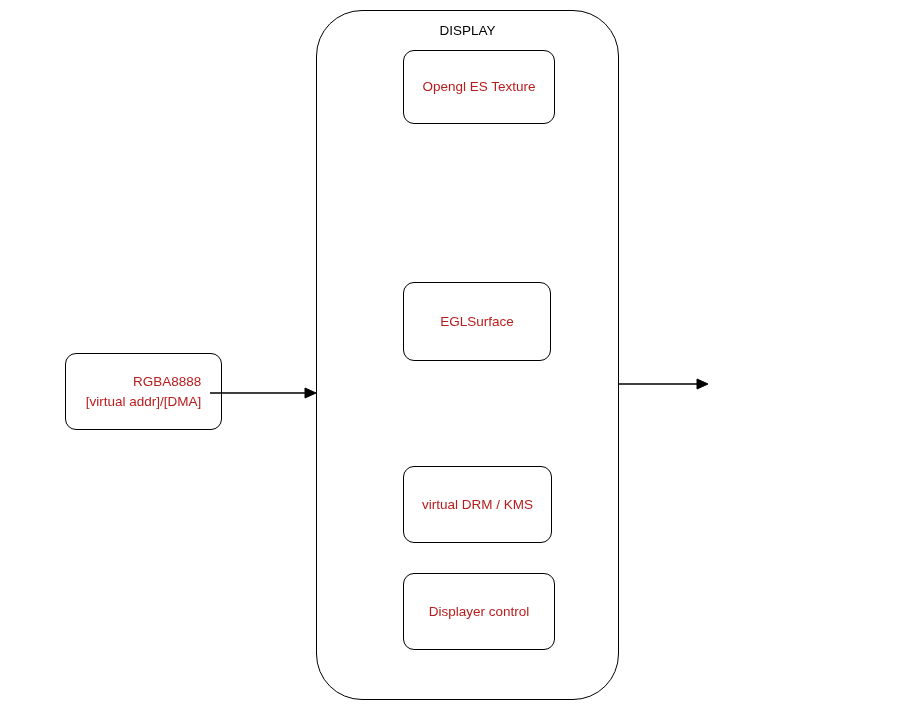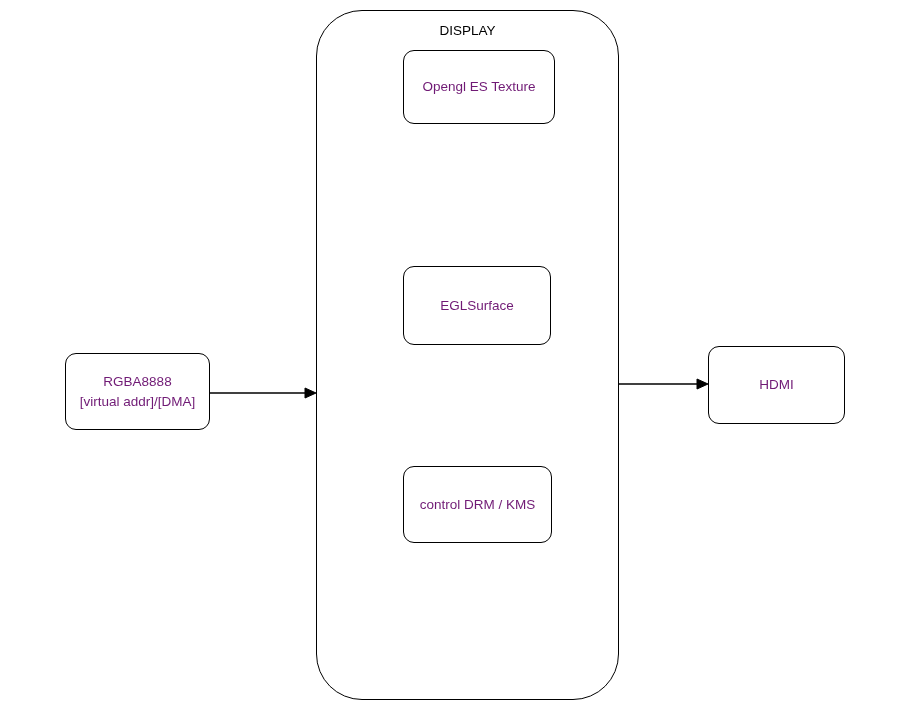--- a/index.html
+++ b/index.html
@@ -20,24 +20,24 @@
     padding-left: 8px;
   }
   .node {
     position: absolute;
     box-sizing: border-box;
     background: #ffffff;
     border: 1.2px solid #000000;
     display: flex;
     align-items: center;
     justify-content: center;
-    text-align: center;
+    text-align: right;
     font-size: 13.5px;
     line-height: 1.45;
-    color: #701a75;
+    color: #b91c1c;
     white-space: pre-line;
   }
   .rounded-sm { border-radius: 11px; }
   .container-node {
     position: absolute;
     box-sizing: border-box;
     background: #ffffff;
     border: 1.4px solid #000000;
     border-radius: 46px;
   }
@@ -66,27 +66,27 @@
 </style>
 </head>
 <body>
 
 <div id="canvas">
 
   <div class="container-node" id="display-container" style="left: 316px; top: 10px; width: 303px; height: 690px;"></div>
   <div class="container-label" id="display-container-label" style="left: 316px; width: 303px; top: 23px;">DISPLAY</div>
 
   <div class="node rounded-sm" id="stack-node-0" style="left: 403px; top: 50px; width: 152px; height: 74px;">Opengl ES Texture</div>
-  <div class="node rounded-sm" id="stack-node-2" style="left: 403px; top: 266px; width: 148px; height: 79px;">EGLSurface</div>
-  <div class="node rounded-sm" id="stack-node-4" style="left: 403px; top: 466px; width: 149px; height: 77px;">control DRM / KMS</div>
+  <div class="node rounded-sm" id="stack-node-2" style="left: 403px; top: 282px; width: 148px; height: 79px;">EGLSurface</div>
+  <div class="node rounded-sm" id="stack-node-4" style="left: 403px; top: 466px; width: 149px; height: 77px;">virtual DRM / KMS</div>
+  <div class="node rounded-sm" id="stack-node-5" style="left: 403px; top: 573px; width: 152px; height: 77px;">Displayer control</div>
 
-  <div class="node rounded-sm" id="input-node" style="left: 65px; top: 353px; width: 145px; height: 77px;">RGBA8888
+  <div class="node rounded-sm" id="input-node" style="left: 65px; top: 353px; width: 157px; height: 77px;">RGBA8888
 [virtual addr]/[DMA]</div>
 
-  <div class="node rounded-sm" id="output-node" style="left: 708px; top: 346px; width: 137px; height: 78px;">HDMI</div>
 
   <svg class="edge" id="edge-0" width="900" height="715" style="left:0;top:0;">
     <path id="edge-0-path" d="M 210 393 L 307 393"></path>
     <polygon id="edge-0-head" points="316,393 305,388 305,398"></polygon>
   </svg>
 
   <svg class="edge" id="edge-1" width="900" height="715" style="left:0;top:0;">
     <path id="edge-1-path" d="M 619 384 L 699 384"></path>
     <polygon id="edge-1-head" points="708,384 697,379 697,389"></polygon>
   </svg>

